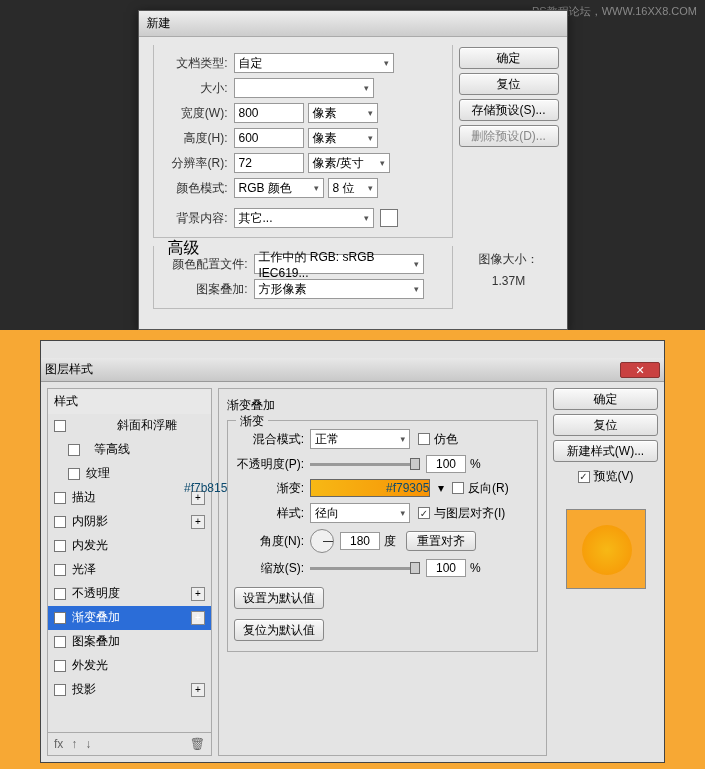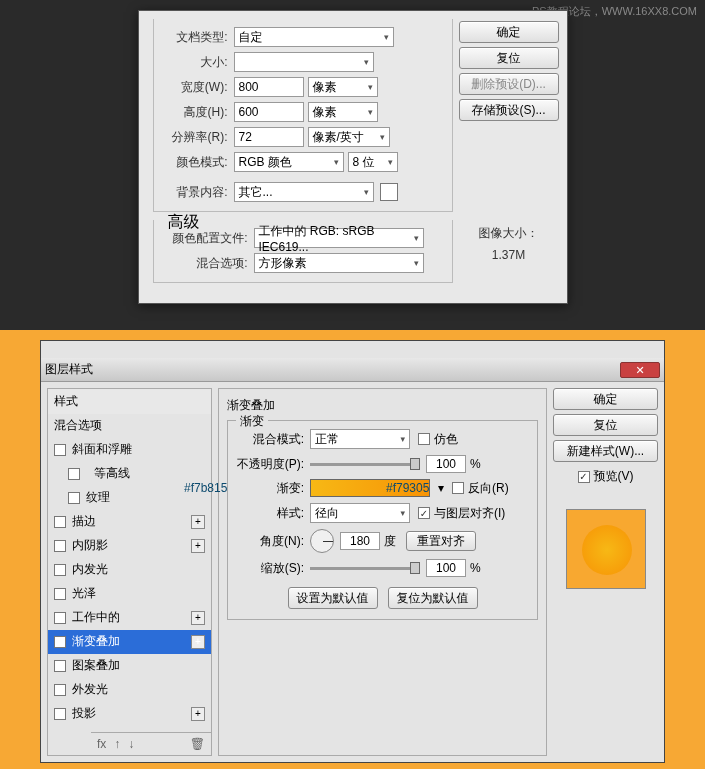--- a/index.html
+++ b/index.html
@@ -43,55 +43,56 @@
 .dlg2-body { display: flex; padding: 6px; gap: 6px; height: 380px; }
 .styles-panel { width: 165px; border: 1px solid #aaa; background: #e4e4e4; display: flex; flex-direction: column; }
 .styles-hdr { font-size: 12px; padding: 4px 6px; background: #e8e8e8; }
 .styles-list { flex: 1; overflow: auto; }
 .style-item { display: flex; align-items: center; font-size: 12px; padding: 3px 6px; justify-content: space-between; border-bottom: 1px solid transparent; }
 .style-item.selected { background: #2b6dd8; color: #fff; }
 .style-item .cb { width: 12px; height: 12px; border: 1px solid #777; margin-right: 6px; background: #fff; display: inline-flex; align-items: center; justify-content: center; font-size: 10px; }
 .style-item .cb.checked::after { content: "✓"; color: #333; }
 .style-item.selected .cb.checked::after { color: #fff; }
 .style-item .plus { width: 14px; height: 14px; border: 1px solid #888; background: #eee; font-size: 10px; text-align: center; line-height: 12px; }
-.styles-footer { border-top: 1px solid #aaa; padding: 4px 6px; display: flex; gap: 8px; align-items: center; font-size: 12px; color: #666; margin-left: 43px; }
+.styles-footer { border-top: 1px solid #aaa; padding: 4px 6px; display: flex; gap: 8px; align-items: center; font-size: 12px; color: #666; }
 .styles-footer .trash { margin-left: auto; }
 
 .options-panel { flex: 1; border: 1px solid #aaa; background: #e4e4e4; padding: 8px; font-size: 12px; position: relative; }
 .opt-title { font-weight: normal; margin-bottom: 6px; }
 .opt-fieldset { border: 1px solid #aaa; padding: 8px 6px 10px 6px; margin-top: 4px; position: relative; }
 .opt-legend { position: absolute; top: -8px; left: 8px; background: #e4e4e4; padding: 0 4px; }
 .opt-row { display: flex; align-items: center; margin-bottom: 6px; font-size: 12px; }
 .opt-row .olbl { width: 70px; text-align: right; margin-right: 6px; }
 .slider { width: 110px; height: 3px; background: #999; position: relative; margin-right: 6px; }
 .slider .thumb { width: 10px; height: 12px; background: #ccc; border: 1px solid #666; position: absolute; top: -5px; }
 .small-num { width: 40px; height: 18px; border: 1px solid #999; text-align: center; font-size: 12px; }
 .pct { margin-left: 4px; }
 .grad-preview { width: 120px; height: 18px; border: 1px solid #666; background: linear-gradient(90deg,#f7b815,#f79305); }
 .chk-sm { width: 12px; height: 12px; border: 1px solid #777; background: #fff; display: inline-flex; align-items: center; justify-content: center; font-size: 10px; margin-right: 4px; }
 .chk-sm.checked::after { content: "✓"; color: #333; }
 .mode-sel { width: 100px; }
 .style-sel2 { width: 100px; }
 .angle-ctrl { width: 24px; height: 24px; border: 1px solid #888; border-radius: 50%; background: #f0f0f0; margin-right: 6px; position: relative; }
 .angle-ctrl::after { content: ""; position: absolute; width: 10px; height: 1px; background: #333; top: 11px; left: 12px; }
-.reset-btns { display: flex; gap: 10px; justify-content: center; margin-top: 10px; }
+.reset-btns { display: flex; gap: 10px; justify-content: center; margin-top: 10px; flex-direction: column; }
 .reset-btns .btn { width: 90px; }
 .annot { color: #0c4a6e; font-size: 12px; position: absolute; pointer-events: none; }
 
 .right-panel { width: 105px; display: flex; flex-direction: column; gap: 4px; align-items: stretch; }
 .preview-box { width: 80px; height: 80px; border: 1px solid #888; background: #f8a830; margin: 20px auto 0 auto; position: relative; }
 .preview-box::after { content: ""; position: absolute; width: 50px; height: 50px; top: 15px; left: 15px; border-radius: 50%; background: radial-gradient(circle,#f7b815 0%,#f79305 100%); }
 .chk-row { display: flex; align-items: center; font-size: 12px; justify-content: center; margin-top: 2px; }
 </style>
 </head>
 <body>
 
 <div class="top-bg">
   <div class="watermark">PS教程论坛，WWW.16XX8.COM</div>
   <div class="dlg1">
+    <div class="dlg1-title">新建</div>
     <div class="dlg1-body">
       <div class="dlg1-left">
         <div class="sub-rows">
           <div class="row">
             <span class="lbl">文档类型:</span>
             <div class="sel doc-type">
                 <span>自定</span>
                 <span class="arr">▾</span>
               </div>
           </div>
@@ -124,21 +125,21 @@
             <span class="lbl">分辨率(R):</span>
             <input type="text" class="num-input" value="72" style="">
             <span style="width:4px"></span>
             <div class="sel unit-sel" style="width:82px">
                 <span>像素/英寸</span>
                 <span class="arr">▾</span>
               </div>
           </div>
           <div class="row">
             <span class="lbl">颜色模式:</span>
-            <div class="sel" style="width:110px">
+            <div class="sel" style="width:90px">
                 <span>RGB 颜色</span>
                 <span class="arr">▾</span>
               </div>
             <span style="width:4px"></span>
             <div class="sel bit-sel">
                 <span>8 位</span>
                 <span class="arr">▾</span>
               </div>
           </div>
           <div class="row" style="margin-top:10px">
@@ -153,33 +154,33 @@
         <div class="sub-rows" style="margin-top:6px">
           <span class="sub-legend">高级</span>
           <div class="row">
             <span class="lbl" style="width:90px">颜色配置文件:</span>
             <div class="sel" style="width:170px">
                 <span>工作中的 RGB: sRGB IEC619...</span>
                 <span class="arr">▾</span>
               </div>
           </div>
           <div class="row">
-            <span class="lbl" style="width:90px">混合选项:</span>
+            <span class="lbl" style="width:90px">图案叠加:</span>
             <div class="sel" style="width:170px">
                 <span>方形像素</span>
                 <span class="arr">▾</span>
               </div>
           </div>
         </div>
       </div>
       <div class="dlg1-right">
         <button class="btn">确定</button>
         <button class="btn">复位</button>
+        <button class="btn">存储预设(S)...</button>
         <button class="btn disabled-btn">删除预设(D)...</button>
-        <button class="btn">存储预设(S)...</button>
         <div class="imgsize">
           <div>图像大小：</div>
           <div class="imgsize-val">1.37M</div>
         </div>
       </div>
     </div>
   </div>
 </div>
 
 <div class="bot-bg">
@@ -187,24 +188,21 @@
     <div class="dlg2-title">
       <span>图层样式</span>
       <span class="close-x">✕</span>
     </div>
     <div class="dlg2-body">
 
       <div class="styles-panel">
         <div class="styles-hdr">样式</div>
         <div class="styles-list" id="styles-list">
             <div class="style-item">
-              <span>混合选项</span>
-            </div>
-            <div class="style-item">
-              <span style="display: flex; align-items: center;">
+              <span style="display: flex; align-items: center; gap: 45px;">
                 <span class="cb"></span>
                 <span>斜面和浮雕</span>
               </span>
             </div>
             <div class="style-item">
               <span style="display: flex; align-items: center; padding-left: 14px; gap: 8px;">
                 <span class="cb"></span>
                 <span>等高线</span>
               </span>
             </div>
@@ -236,21 +234,21 @@
             </div>
             <div class="style-item">
               <span style="display: flex; align-items: center;">
                 <span class="cb"></span>
                 <span>光泽</span>
               </span>
             </div>
             <div class="style-item">
               <span style="display: flex; align-items: center;">
                 <span class="cb"></span>
-                <span>工作中的</span>
+                <span>不透明度</span>
               </span>
               <span class="plus">+</span>
             </div>
             <div class="style-item selected">
               <span style="display: flex; align-items: center;">
                 <span class="cb checked"></span>
                 <span>渐变叠加</span>
               </span>
               <span class="plus">+</span>
             </div>

